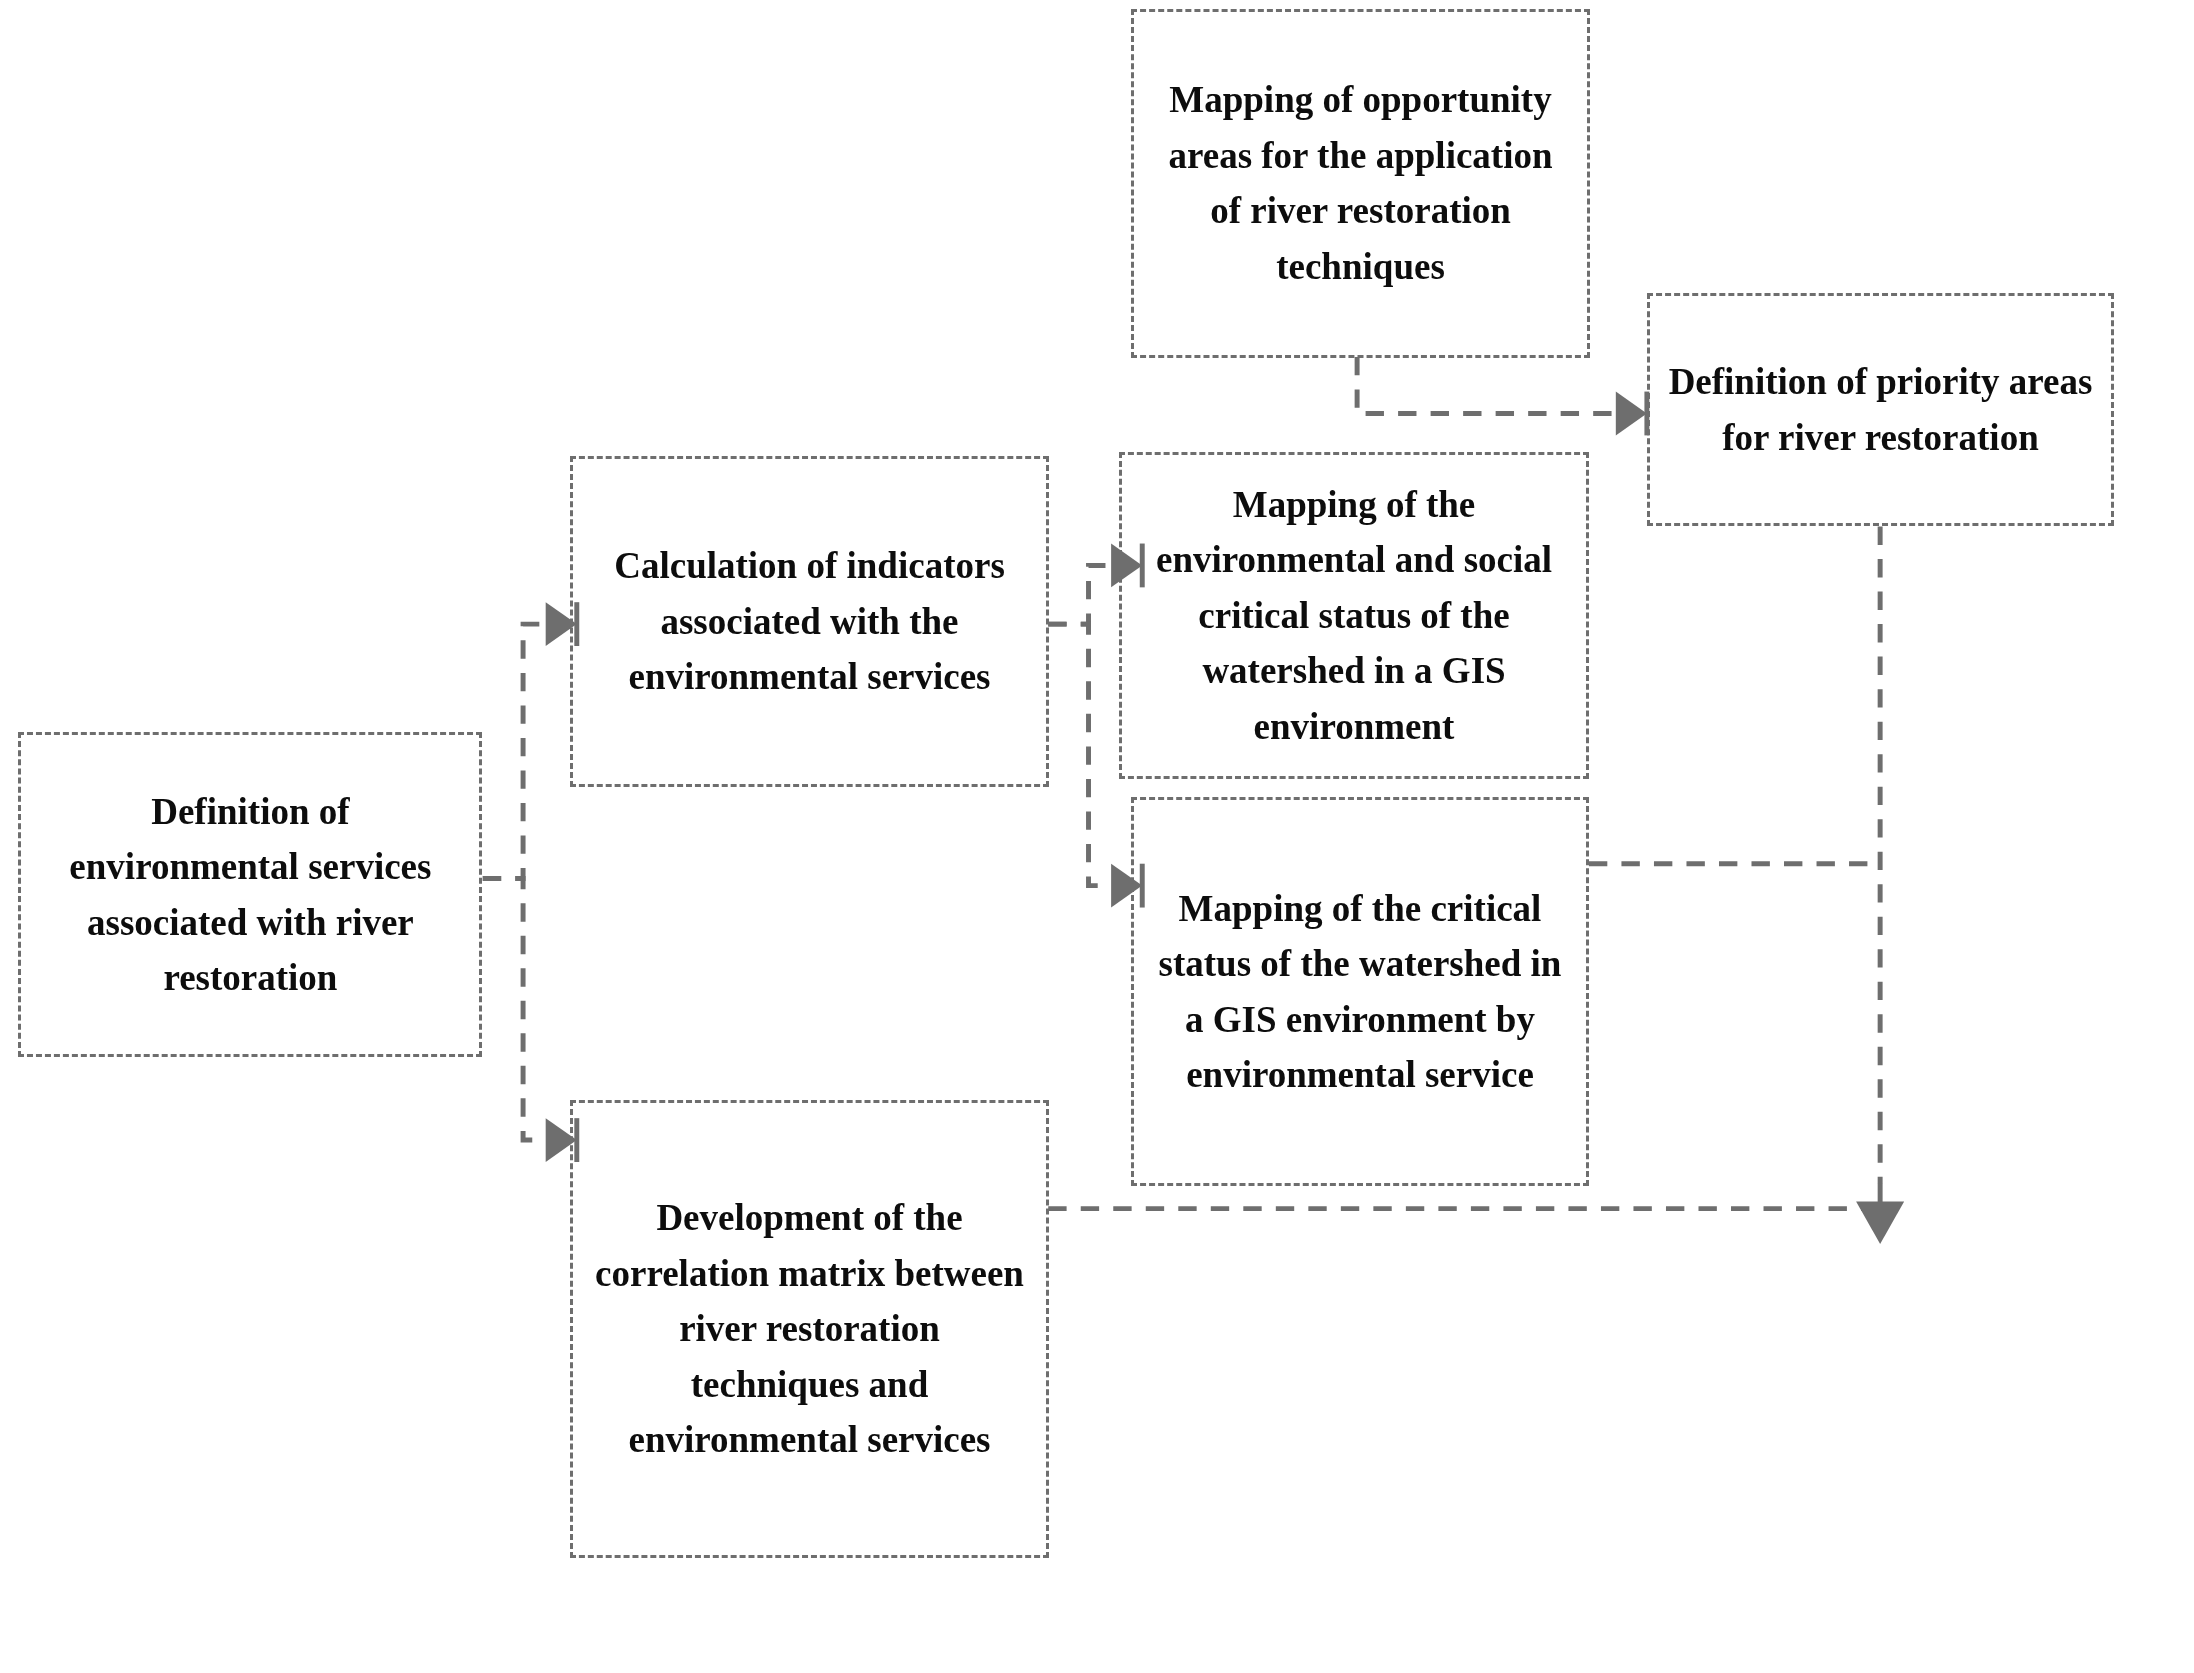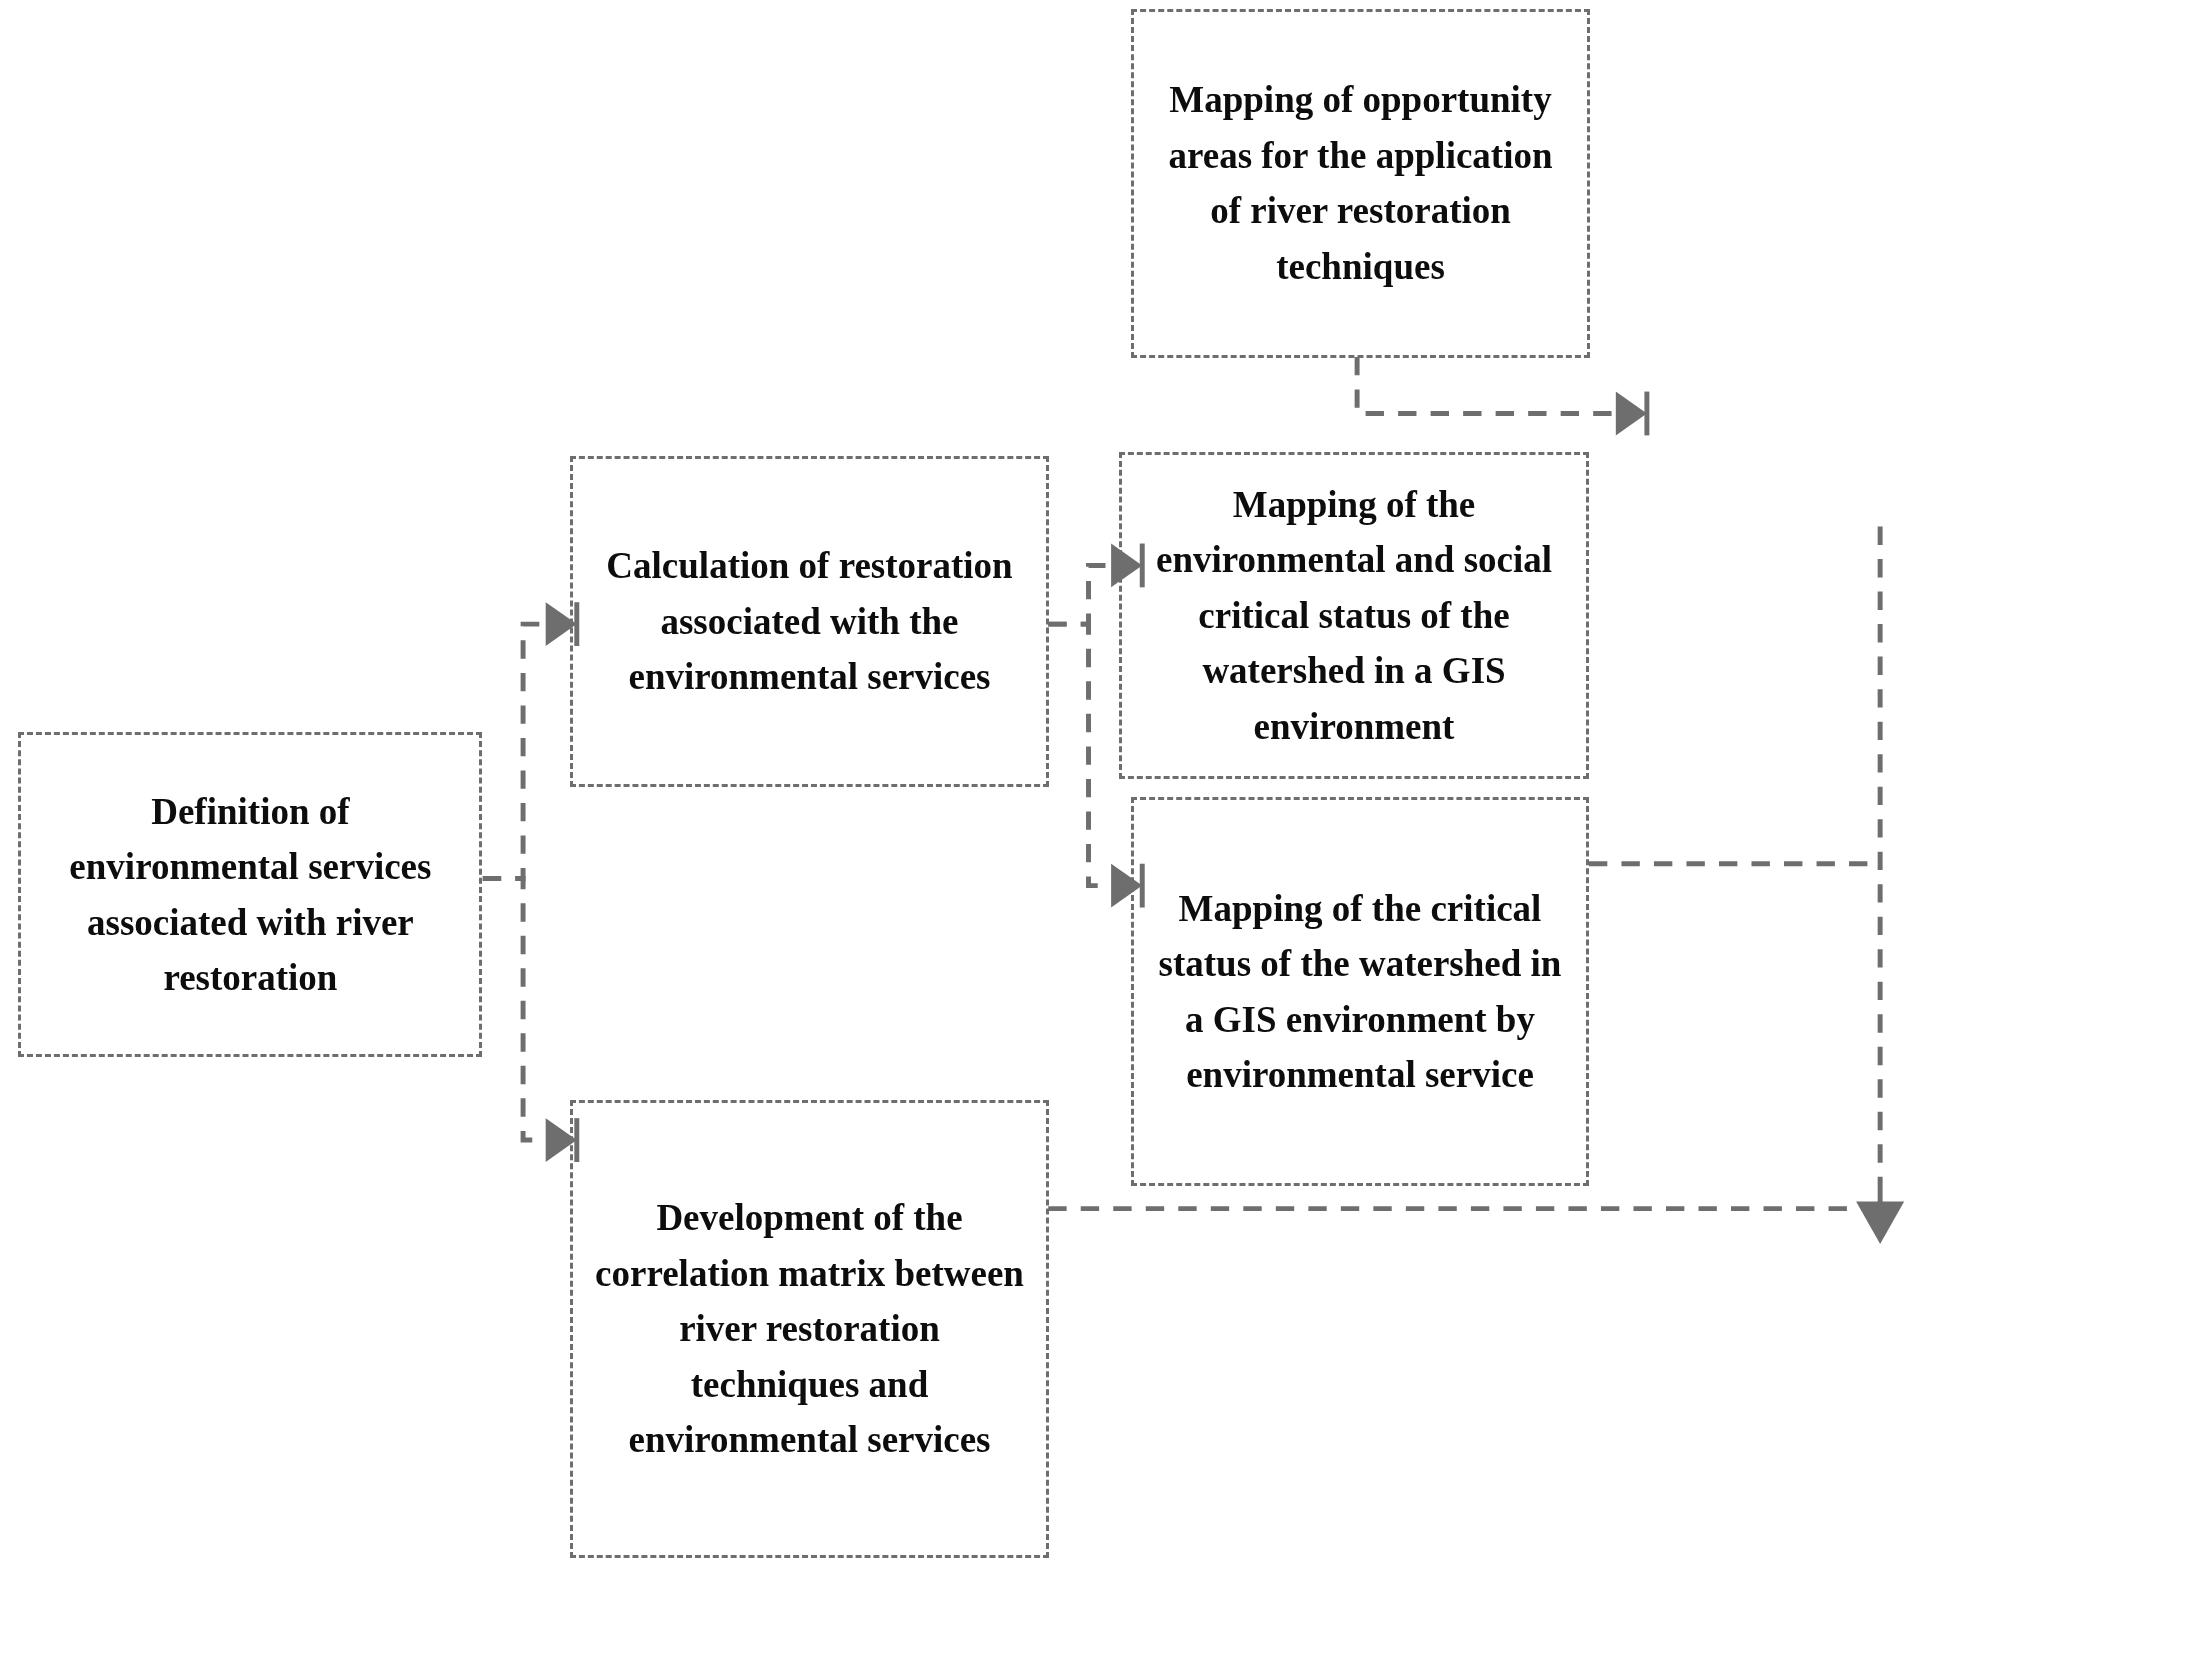--- a/index.html
+++ b/index.html
@@ -92,35 +92,38 @@
     <line x1="2660" y1="1675" x2="2660" y2="1735" style="stroke-dasharray:none"></line>
     <polygon class="head" points="2626,1700 2694,1700 2660,1760"></polygon>
 
   </svg>
 
   <div class="node" style="left:18.4px; top:732px; width:464px; height:325px;">
     <span class="txt">Definition of environmental services associated with river restoration</span>
   </div>
 
   <div class="node" style="left:570px; top:456px; width:479px; height:331px;">
-    <span class="txt">Calculation of restoration associated with the environmental services</span>
+    <span class="txt">Calculation of indicators associated with the environmental services</span>
   </div>
 
   <div class="node" style="left:570px; top:1100px; width:479px; height:458px;">
     <span class="txt">Development of the correlation matrix between river restoration techniques and environmental services</span>
   </div>
 
   <div class="node" style="left:1131px; top:8.5px; width:459px; height:349px;">
     <span class="txt">Mapping of opportunity areas for the application of river restoration techniques</span>
   </div>
 
   <div class="node" style="left:1131px; top:797px; width:458px; height:389px;">
     <span class="txt">Mapping of the critical status of the watershed in a GIS environment by environmental service</span>
   </div>
 
   <div class="node" style="left:1119px; top:452px; width:470px; height:327px;">
     <span class="txt">Mapping of the environmental and social critical status of the watershed in a GIS environment</span>
   </div>
 
+  <div class="node" style="left:1647px; top:293px; width:467px; height:233px;">
+    <span class="txt">Definition of priority areas for river restoration</span>
+  </div>
 
 
 </div>
 
 
 </body></html>

